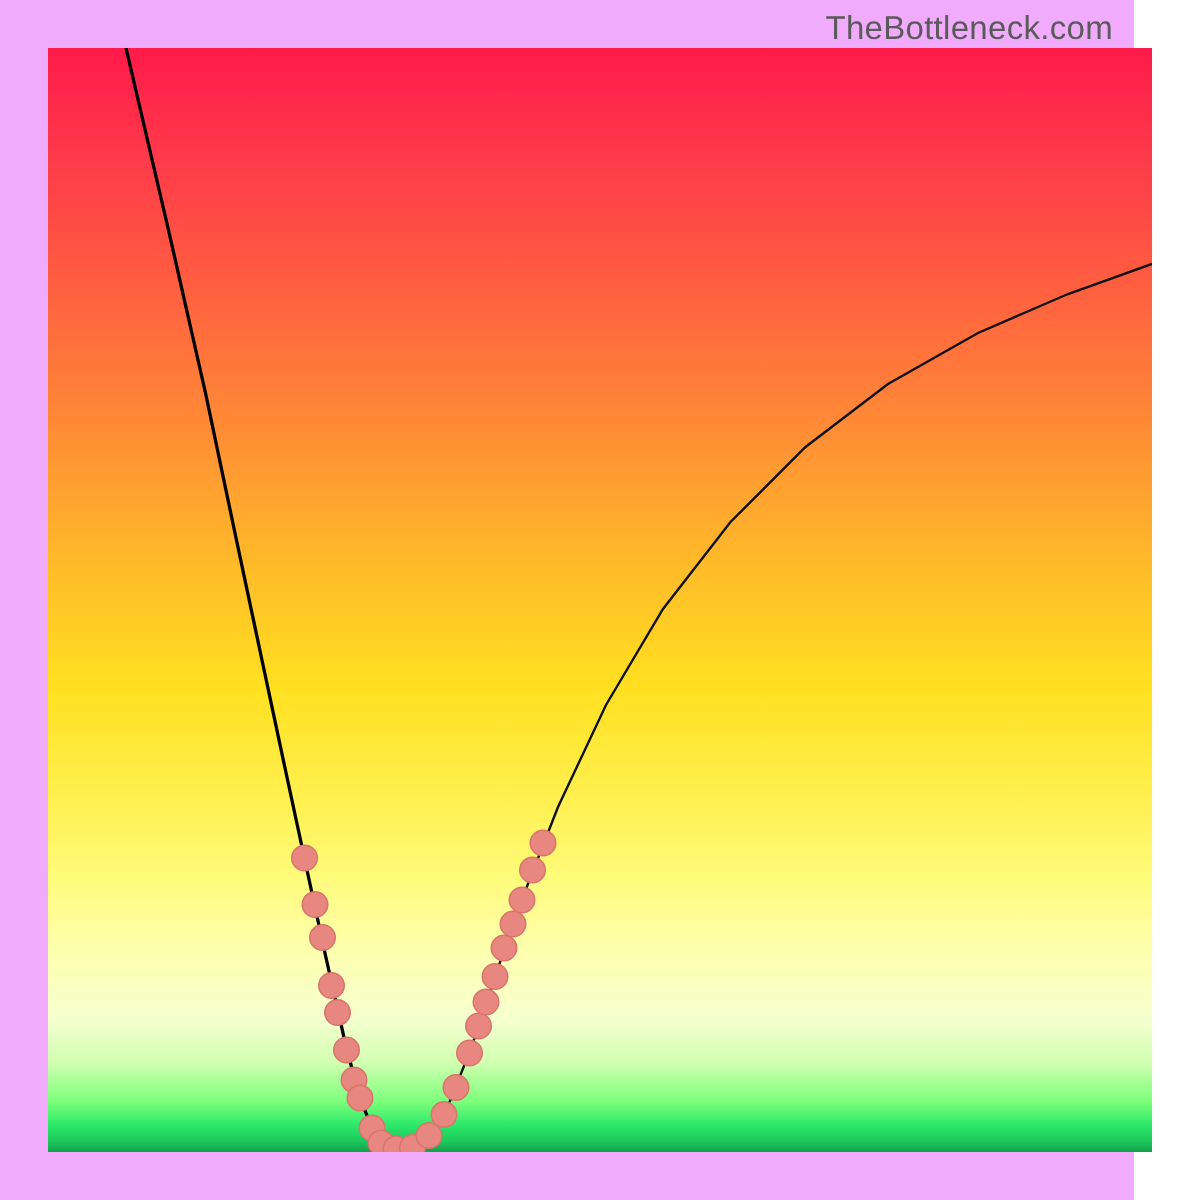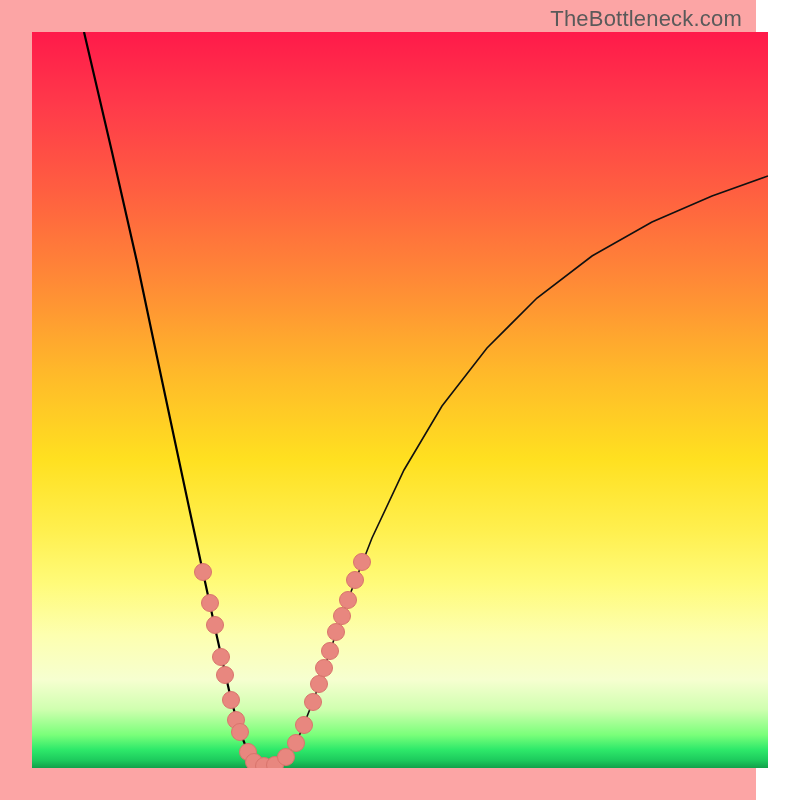--- a/index.html
+++ b/index.html
@@ -9,21 +9,21 @@
     height: 800px;
     overflow: hidden;
     font-family: Arial, Helvetica, sans-serif;
   }
   .frame {
     position: absolute;
     top: 0;
     left: 0;
     width: 756px;
     height: 800px;
-    background: #fca5a5;
+    background: #f0abfc;
   }
   .plot-area {
     position: absolute;
     top: 32px;
     left: 32px;
     width: 736px;
     height: 736px;
     overflow: hidden;
   }
   .gradient {

